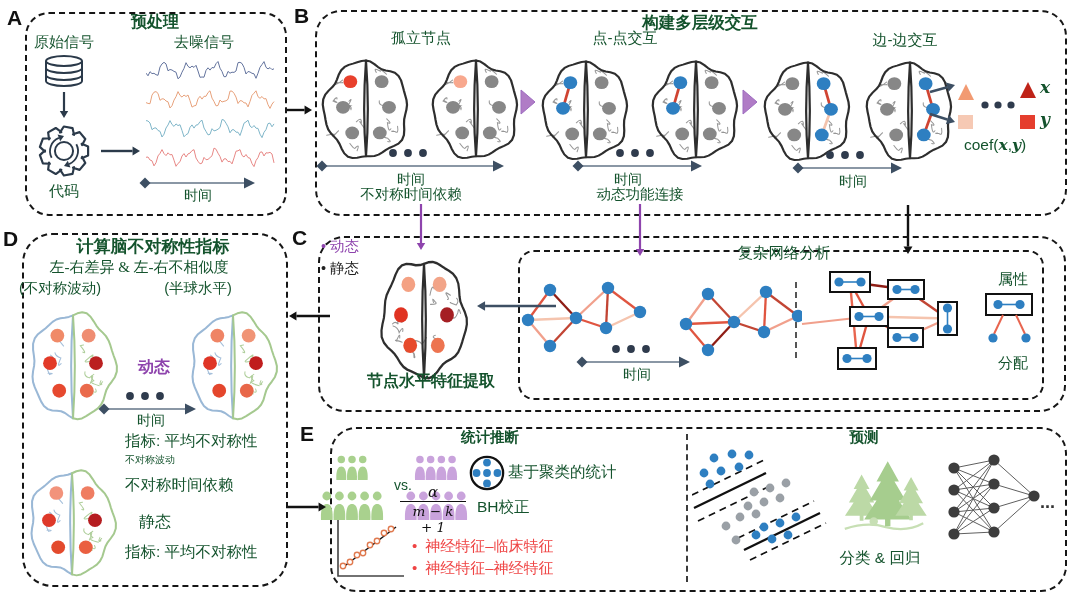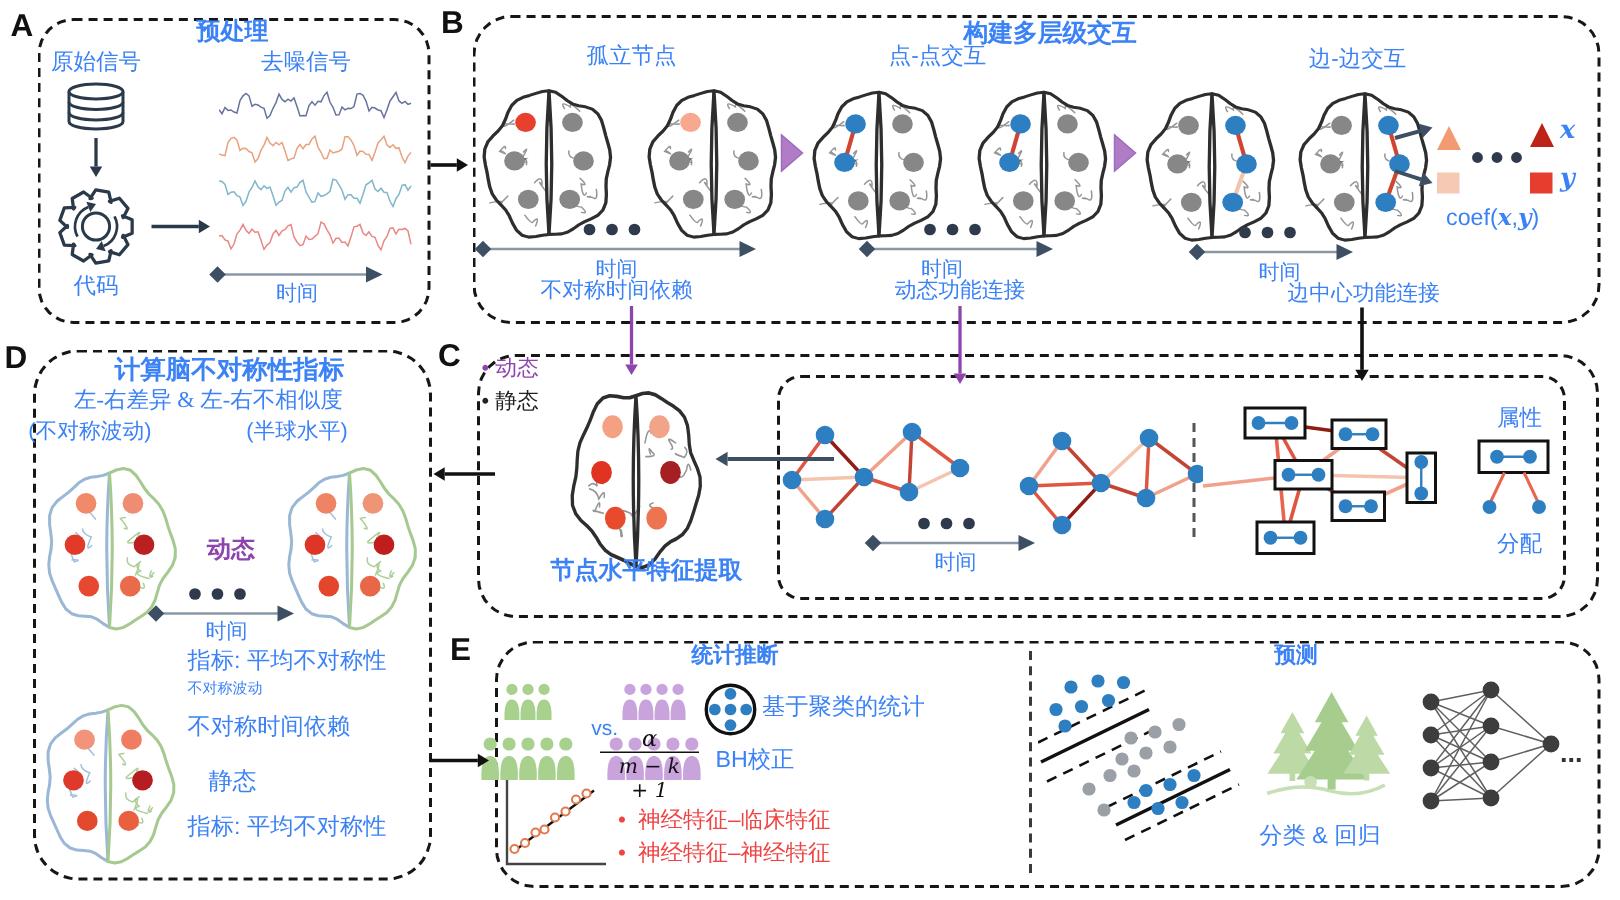--- a/index.html
+++ b/index.html
@@ -1,19 +1,19 @@
 <!DOCTYPE html>
 <html><head>
 <meta charset="utf-8">
 <style>
   html,body{margin:0;padding:0;background:#fff;}
   #stage{position:relative;width:1080px;height:600px;background:#fff;overflow:hidden;
          font-family:"Liberation Sans",sans-serif;}
   .box{position:absolute;border:2.6px dashed #161616;border-radius:26px;background:transparent;}
-  .t{position:absolute;color:#3b82f6;white-space:nowrap;font-size:15px;line-height:1.15;}
+  .t{position:absolute;color:#14532d;white-space:nowrap;font-size:15px;line-height:1.15;}
   .c{text-align:center;}
   .b{font-weight:700;}
   .pl{position:absolute;font-size:21px;font-weight:700;color:#111;}
   .g{position:absolute;}
   .ser{font-family:"DejaVu Serif",serif;font-style:italic;font-weight:700;}
   .frac{position:absolute;text-align:center;font-family:"DejaVu Serif",serif;font-style:italic;color:#111;}
   .frac .num{display:block;font-size:15px;}
   .frac .den{display:block;font-size:13.5px;border-top:1.4px solid #111;padding:1px 5px 0 5px;}
   .bullet-row{position:absolute;font-size:15px;color:#ef4444;white-space:nowrap;}
   .bullet-row .dot{margin-right:8px;}
@@ -247,21 +247,20 @@
         <polygon points="110,22 99,16.6 99,27.4" fill="#3d4f63"></polygon>
         <circle cx="38" cy="9" r="3.9" fill="#2f3b4d"></circle>
         <circle cx="53" cy="9" r="3.9" fill="#2f3b4d"></circle>
         <circle cx="68" cy="9" r="3.9" fill="#2f3b4d"></circle>
       </svg></div>
   <div class="t c" style="left:381px;top:171px;width:60px;font-size:14px;">时间</div>
   <div class="t c" style="left:598px;top:171px;width:60px;font-size:14px;">时间</div>
   <div class="t c" style="left:823px;top:173px;width:60px;font-size:14px;">时间</div>
   <div class="t c" style="left:331px;top:186px;width:160px;font-size:14.5px;">不对称时间依赖</div>
   <div class="t c" style="left:560px;top:186px;width:160px;font-size:14.5px;">动态功能连接</div>
-  <div class="t c" style="left:829px;top:188px;width:160px;font-size:14.5px;">边中心功能连接</div>
 
   <div class="g" style="left:952px;top:78px;width:96px;height:58px;"><svg viewBox="0 0 96 58" style="width:100%;height:100%">
         <polygon points="6,22 22,22 14,6" fill="#f29a72"></polygon>
         <polygon points="68,20 84,20 76,4" fill="#bf2318"></polygon>
         <circle cx="33" cy="27" r="3.6" fill="#2f3b4d"></circle>
         <circle cx="46" cy="27" r="3.6" fill="#2f3b4d"></circle>
         <circle cx="59" cy="27" r="3.6" fill="#2f3b4d"></circle>
         <rect x="6" y="37" width="15" height="14" fill="#f6c9b4"></rect>
         <rect x="68" y="37" width="15" height="14" fill="#e53e2e"></rect>
       </svg></div>
@@ -296,20 +295,21 @@
         <path d="M80.1,61.9 q3.5,3.8 6.7,-4.2 q0.9,-6.3 2.9,0.7" fill="none" stroke="#2e2e2e" stroke-width="1.1" opacity="0.5" stroke-linecap="round"></path>
         <path d="M62.3,80.0 q-5.0,1.4 0.6,3.7 q5.8,2.9 4.6,-0.4" fill="none" stroke="#2e2e2e" stroke-width="1.1" opacity="0.5" stroke-linecap="round"></path>
         <circle cx="33" cy="30" r="7.5" fill="#f4a183"></circle>
         <circle cx="67" cy="30" r="7.5" fill="#f2a488"></circle>
         <circle cx="25" cy="60" r="7.5" fill="#e03322"></circle>
         <circle cx="75" cy="60" r="7.5" fill="#a51f23"></circle>
         <circle cx="35" cy="90" r="7.5" fill="#e74b2c"></circle>
         <circle cx="65" cy="90" r="7.5" fill="#ed7450"></circle>
       </svg></div>
   <div class="t b c" style="left:346px;top:372px;width:170px;font-size:16px;">节点水平特征提取</div>
+  <div class="t c" style="left:704px;top:244px;width:160px;font-size:15.5px;">复杂网络分析</div>
   <div class="g" style="left:520px;top:272px;width:282px;height:96px;"><svg viewBox="0 0 282 96" style="width:100%;height:100%">
         <line x1="30" y1="18" x2="8" y2="48" stroke="#e05540" stroke-width="2.3"></line>
         <line x1="8" y1="48" x2="30" y2="74" stroke="#f1a08c" stroke-width="2.3"></line>
         <line x1="30" y1="74" x2="56" y2="46" stroke="#c24534" stroke-width="2.3"></line>
         <line x1="30" y1="18" x2="56" y2="46" stroke="#8f1d15" stroke-width="2.3"></line>
         <line x1="8" y1="48" x2="56" y2="46" stroke="#f5c4ae" stroke-width="2.3"></line>
         <line x1="56" y1="46" x2="88" y2="16" stroke="#f1a08c" stroke-width="2.3"></line>
         <line x1="56" y1="46" x2="86" y2="56" stroke="#e05540" stroke-width="2.3"></line>
         <line x1="88" y1="16" x2="86" y2="56" stroke="#c24534" stroke-width="2.3"></line>
         <line x1="88" y1="16" x2="120" y2="40" stroke="#e05540" stroke-width="2.3"></line>

